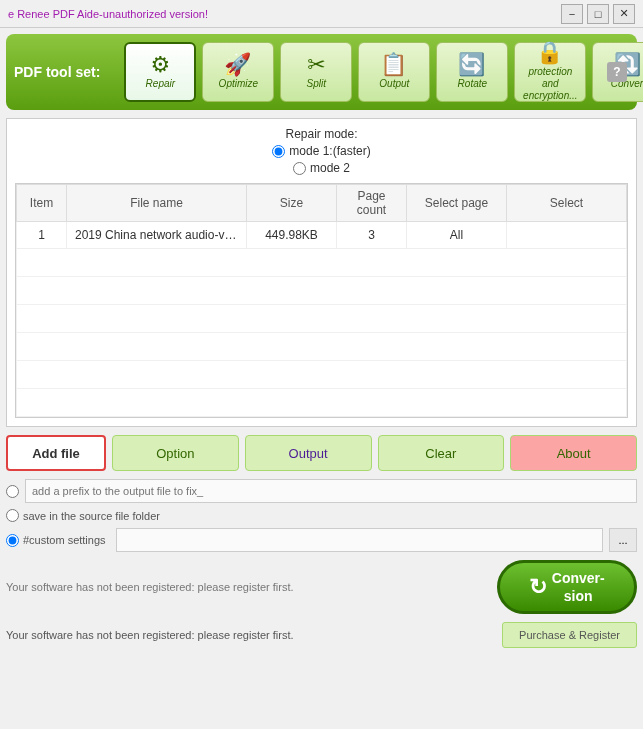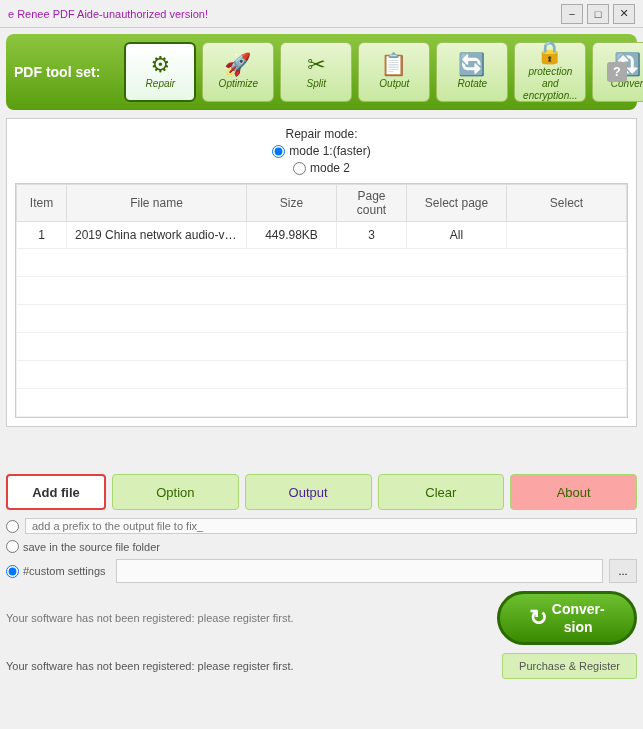--- a/index.html
+++ b/index.html
@@ -182,21 +182,20 @@
     .btn {
       height: 36px;
       border-radius: 4px;
       border: 1px solid #ccc;
       cursor: pointer;
       font-size: 13px;
       display: flex;
       align-items: center;
       justify-content: center;
       padding: 8px 12px;
-      margin-top: 39px;
     }
     .btn-add {
       background: white;
       border: 2px solid #e04040;
       color: #333;
       font-weight: bold;
       width: 100px;
     }
     .btn-option {
       background: #d8f0b8;
@@ -437,21 +436,21 @@
     <button class="btn btn-output">Output</button>
     <button class="btn btn-clear">Clear</button>
     <button class="btn btn-about">About</button>
   </div>
 
   <div class="output-settings">
     <div class="setting-row">
       <label class="setting-radio">
         <input type="radio" name="outputMode" style="">
       </label>
-      <input type="text" style="flex: 1 1 0%; height: 16px; border: 1px solid rgb(204, 204, 204); padding: 0px 6px; font-size: 11px; background: rgb(250, 250, 250);" placeholder="add a prefix to the output file to fix_">
+      <input type="text" style="flex: 1 1 0%; height: 24px; border: 1px solid rgb(204, 204, 204); padding: 0px 6px; font-size: 11px; background: rgb(250, 250, 250);" placeholder="add a prefix to the output file to fix_">
     </div>
     <div class="setting-row">
       <label class="setting-radio">
         <input type="radio" name="outputMode" style="">
         <span>save in the source file folder</span>
       </label>
     </div>
     <div class="setting-row">
       <label class="setting-radio">
         <input type="radio" name="outputMode" checked="" style="">

